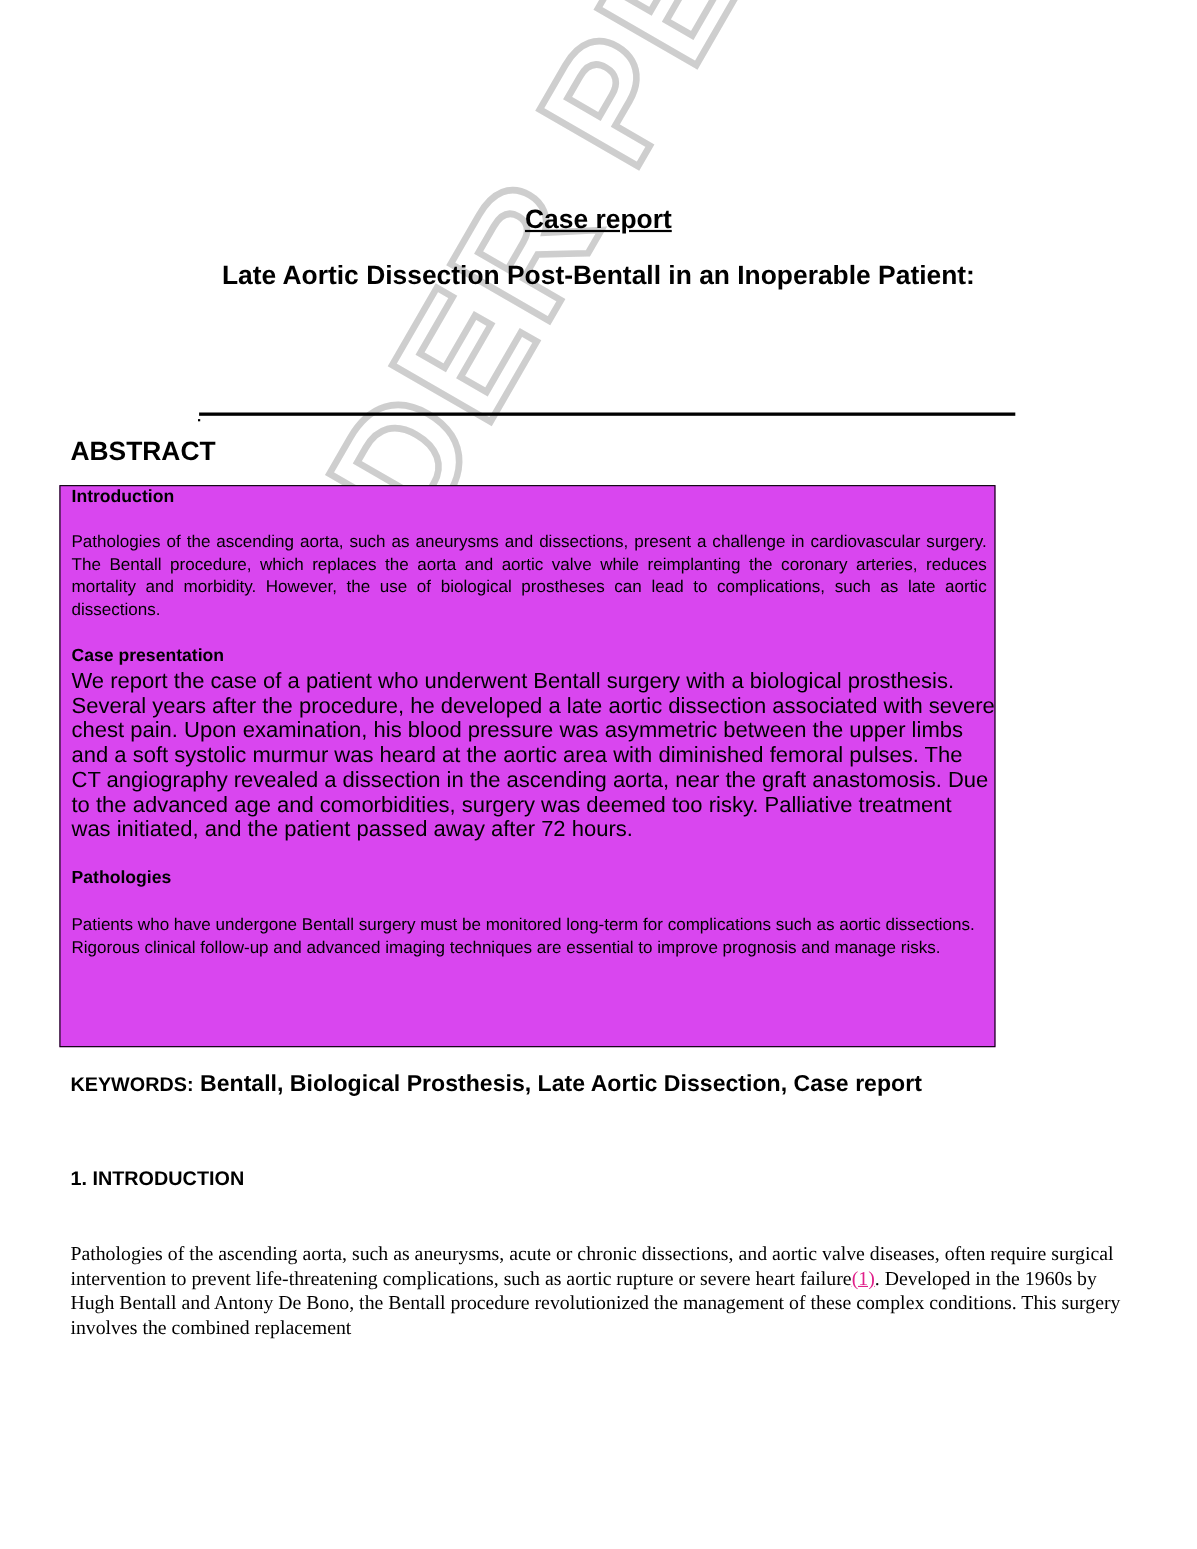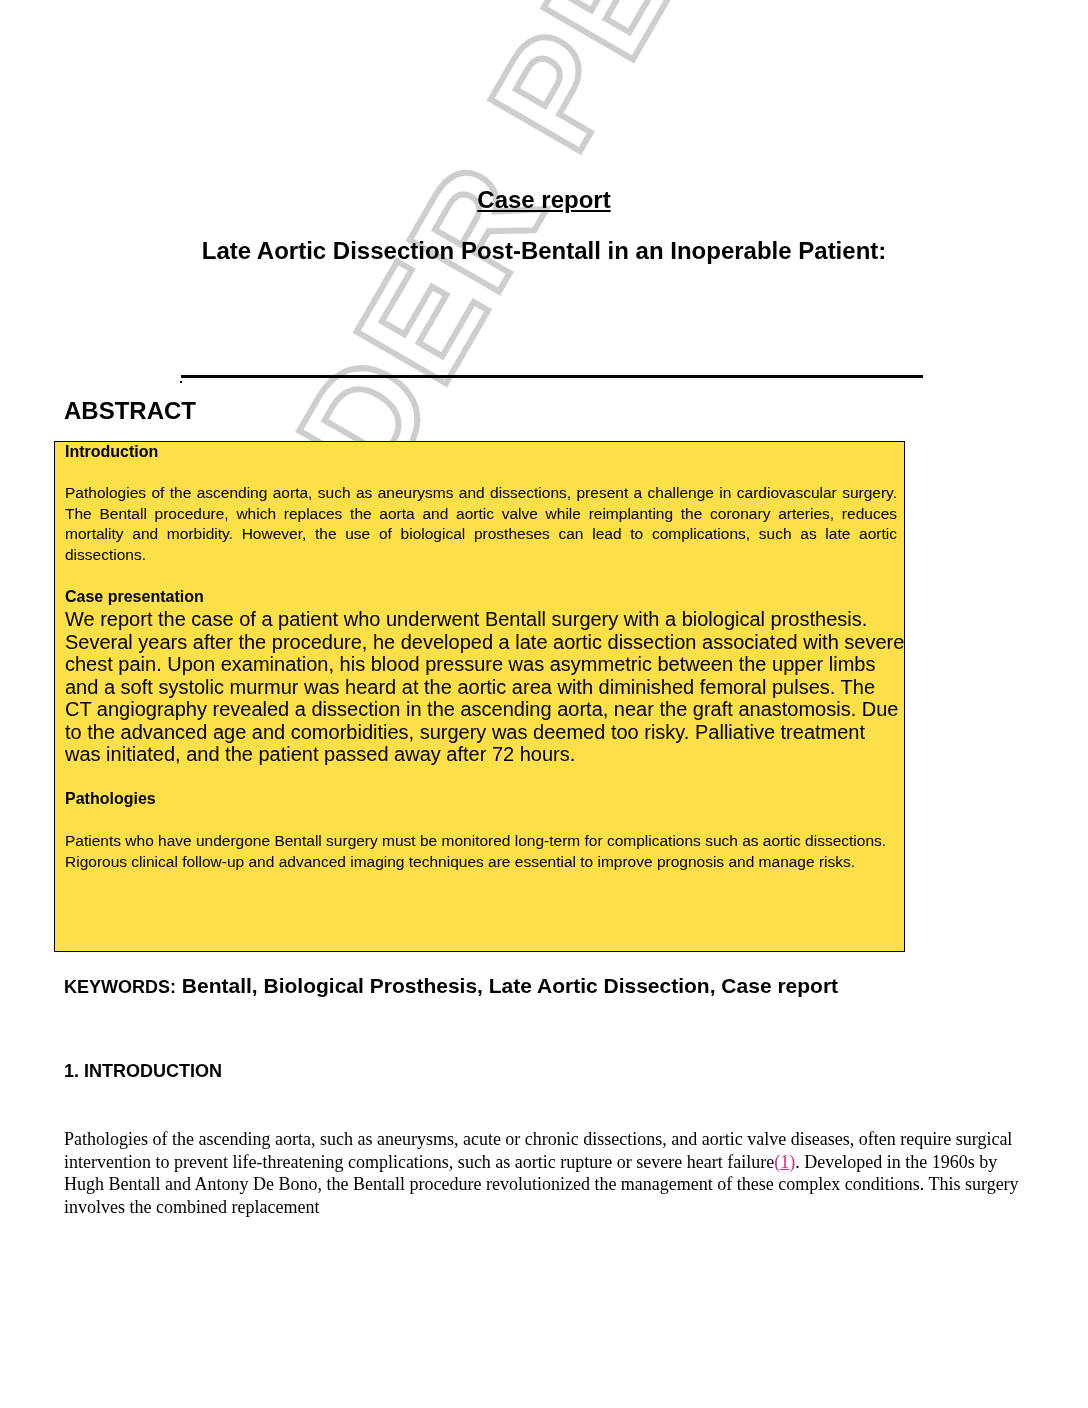--- a/index.html
+++ b/index.html
@@ -29,21 +29,21 @@
   .rule {
     position: absolute; left: 181px; top: 375px; width: 742px; height: 3px;
     background: #000; z-index: 2;
   }
   .dot { position: absolute; left: 180px; top: 381px; width: 2px; height: 2px; background:#000; z-index:2;}
   .abstract-heading {
     position: absolute; left: 64px; top: 397px; font-weight: bold; font-size: 24px; z-index: 2;
   }
   .abstract-box {
     position: absolute; left: 54px; top: 441px; width: 851px; height: 511px;
-    background: #fde047; border: 1px solid #000; box-sizing: border-box; z-index: 1;
+    background: #d946ef; border: 1px solid #000; box-sizing: border-box; z-index: 1;
   }
   .sub-h { font-weight: bold; font-size: 16px; position: absolute; left: 10px; }
   .p-small {
     position: absolute; left: 10px; width: 832px; font-size: 15.5px; line-height: 20.5px;
     text-align: justify; text-align-last: left;
   }
   .p-large {
     position: absolute; left: 10px; width: 840px; font-size: 20px; line-height: 22.5px;
   }
   .keywords {

